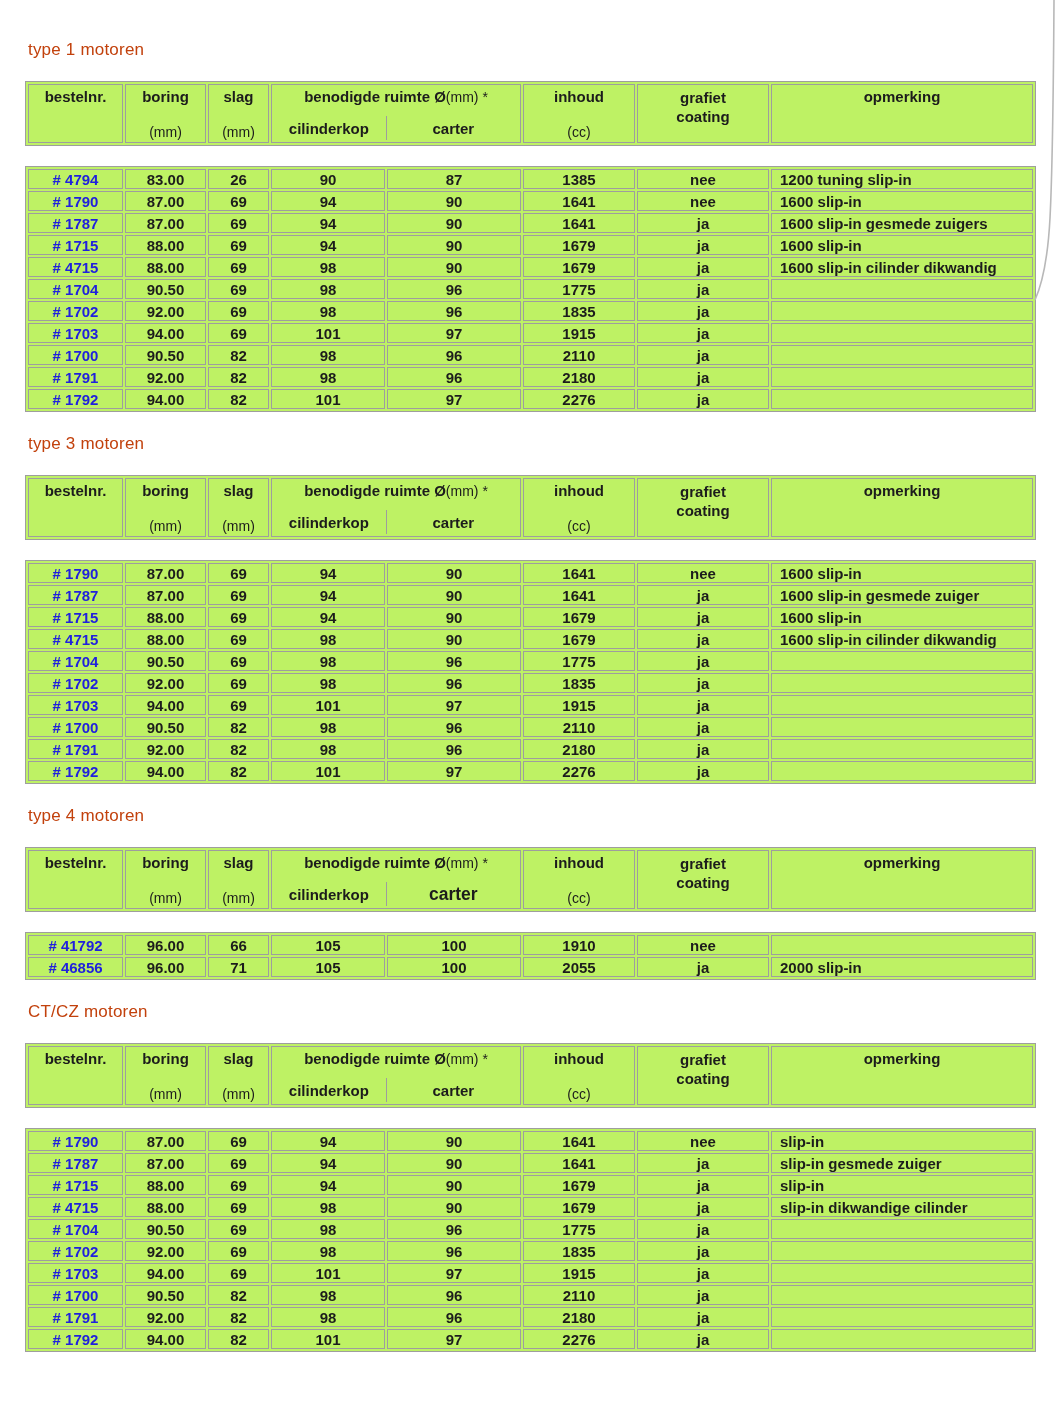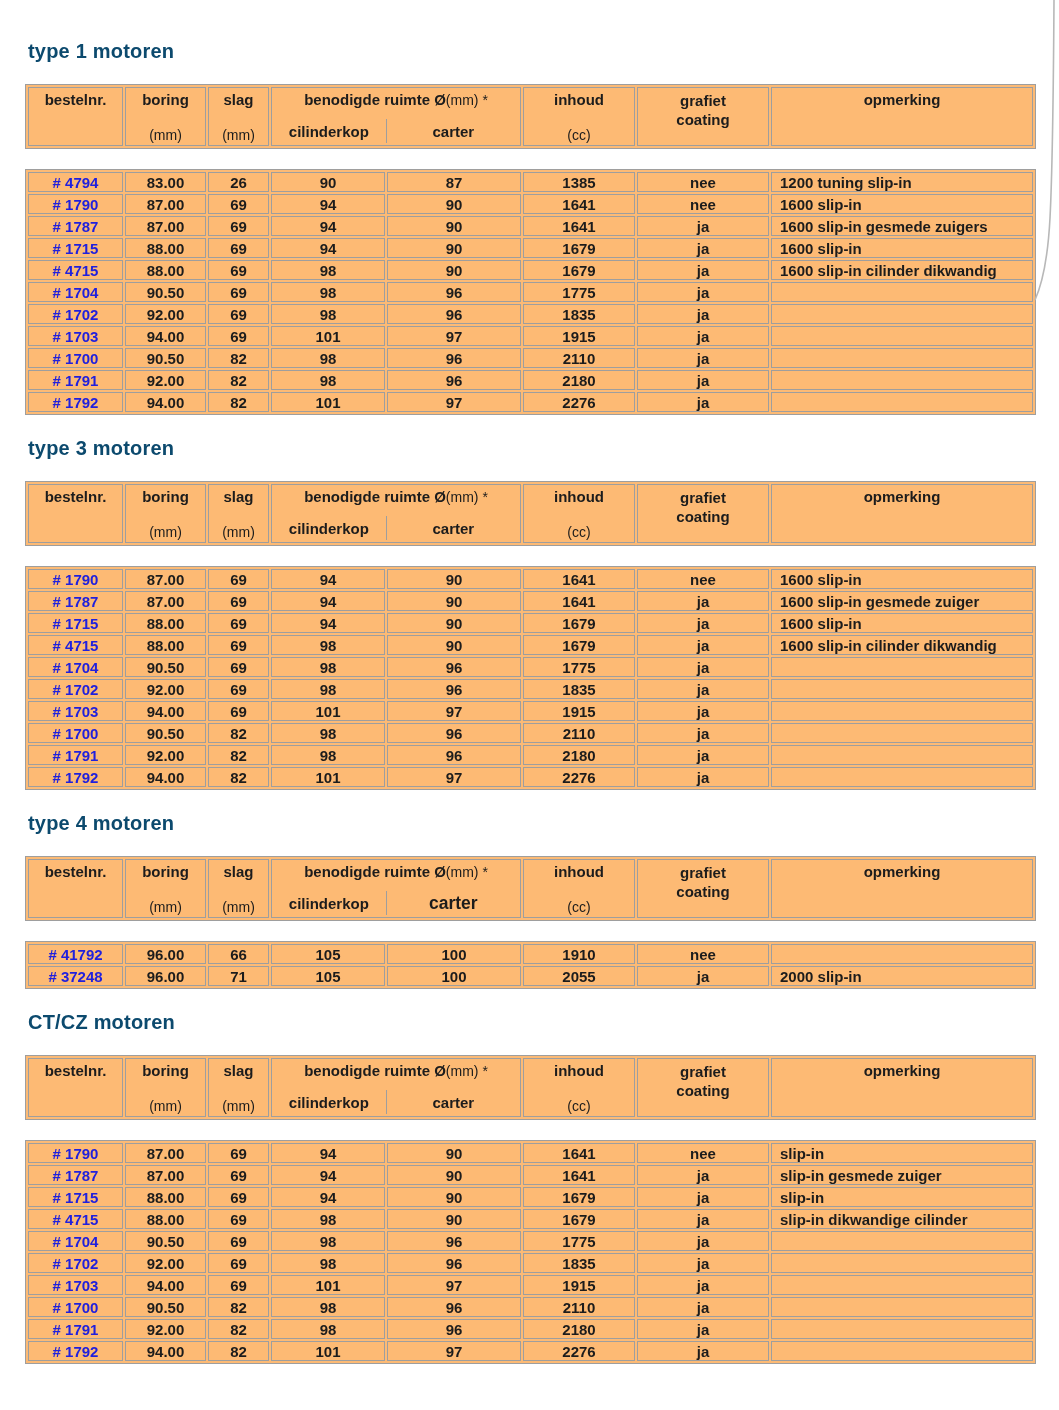--- a/index.html
+++ b/index.html
@@ -7,29 +7,29 @@
     --border:#9e9e9e;
     --text:#1c1c1c;
   }
   html,body{margin:0;padding:0;background:#ffffff;}
   body{
     width:1059px;height:1410px;overflow:hidden;position:relative;
     font-family:"Liberation Sans",sans-serif;color:var(--text);
   }
   .content{padding-left:25px;}
   .section-title{
-    font-size:20px;font-weight:bold;margin:22px 0 21px 3px;color:#0c4a6e;
+    font-size:17px;font-weight:normal;margin:22px 0 21px 3px;color:#c2410c;
     letter-spacing:0.2px;
   }
   .section:first-child .section-title{margin-top:40px;}
   table{
     border-collapse:separate;border-spacing:2px;
     table-layout:fixed;width:1011px;
     border:1px solid var(--border);
-    background:#fdba74;
+    background:#bef264;
   }
   .header-table{margin-bottom:20px;}
   td{
     border:1px solid var(--border);
     font-size:15px;font-weight:bold;
     text-align:center;vertical-align:middle;
     padding:0;overflow:hidden;white-space:nowrap;
   }
   
   .header-table td{vertical-align:top;}
@@ -504,21 +504,21 @@
             <td class="c0"><a href="#" class="bestel"># 41792</a></td>
             <td class="c1">96.00</td>
             <td class="c2">66</td>
             <td class="c3">105</td>
             <td class="c4">100</td>
             <td class="c5">1910</td>
             <td class="c6">nee</td>
             <td class="c7"></td>
           </tr>
           <tr>
-            <td class="c0"><a href="#" class="bestel"># 37248</a></td>
+            <td class="c0"><a href="#" class="bestel"># 46856</a></td>
             <td class="c1">96.00</td>
             <td class="c2">71</td>
             <td class="c3">105</td>
             <td class="c4">100</td>
             <td class="c5">2055</td>
             <td class="c6">ja</td>
             <td class="c7">2000 slip-in</td>
           </tr>
         </tbody>
     </table>

